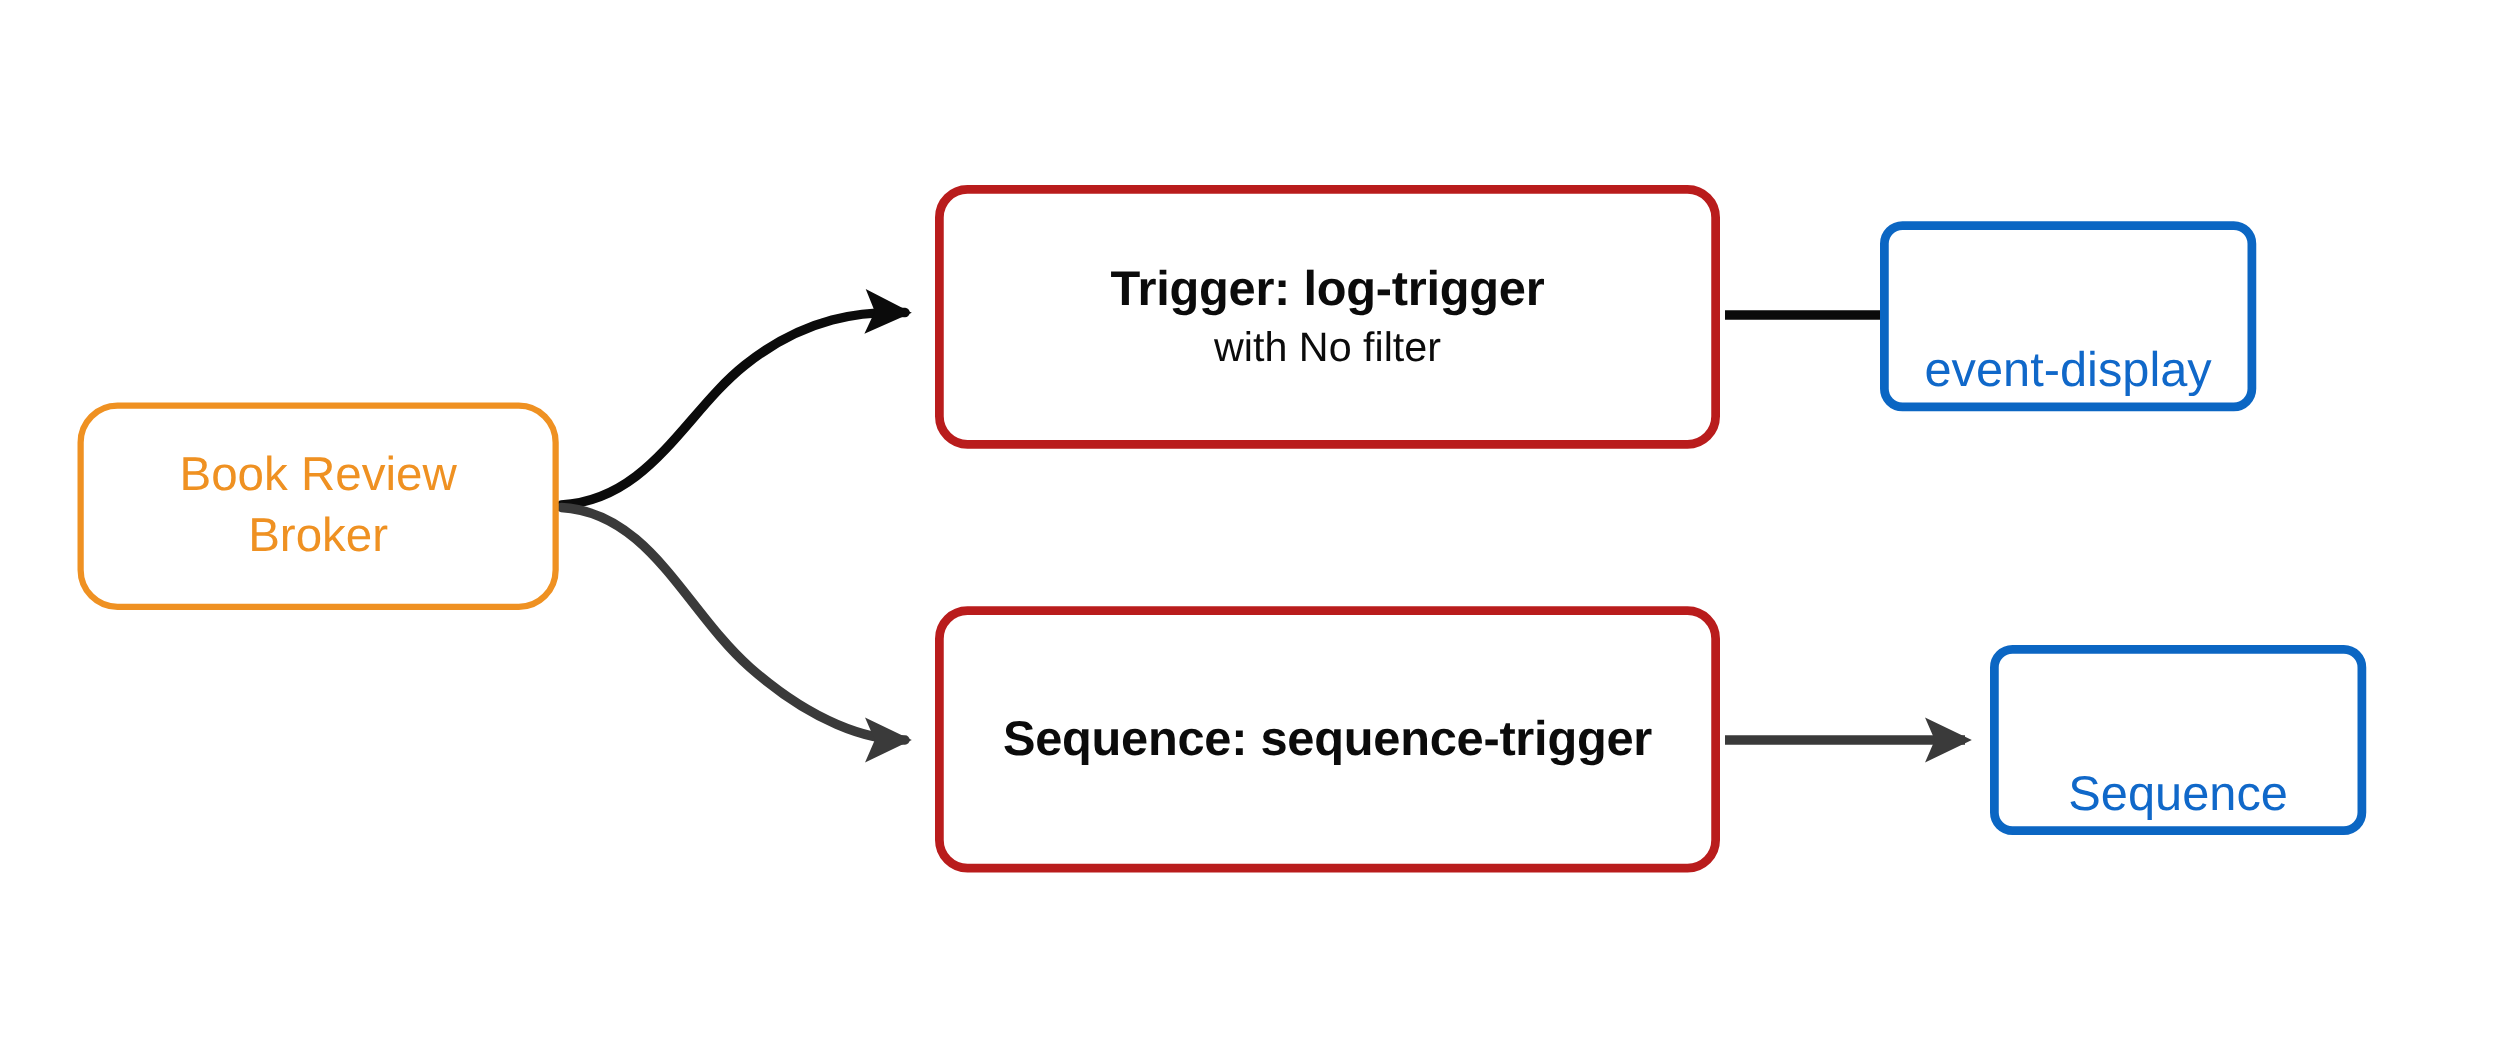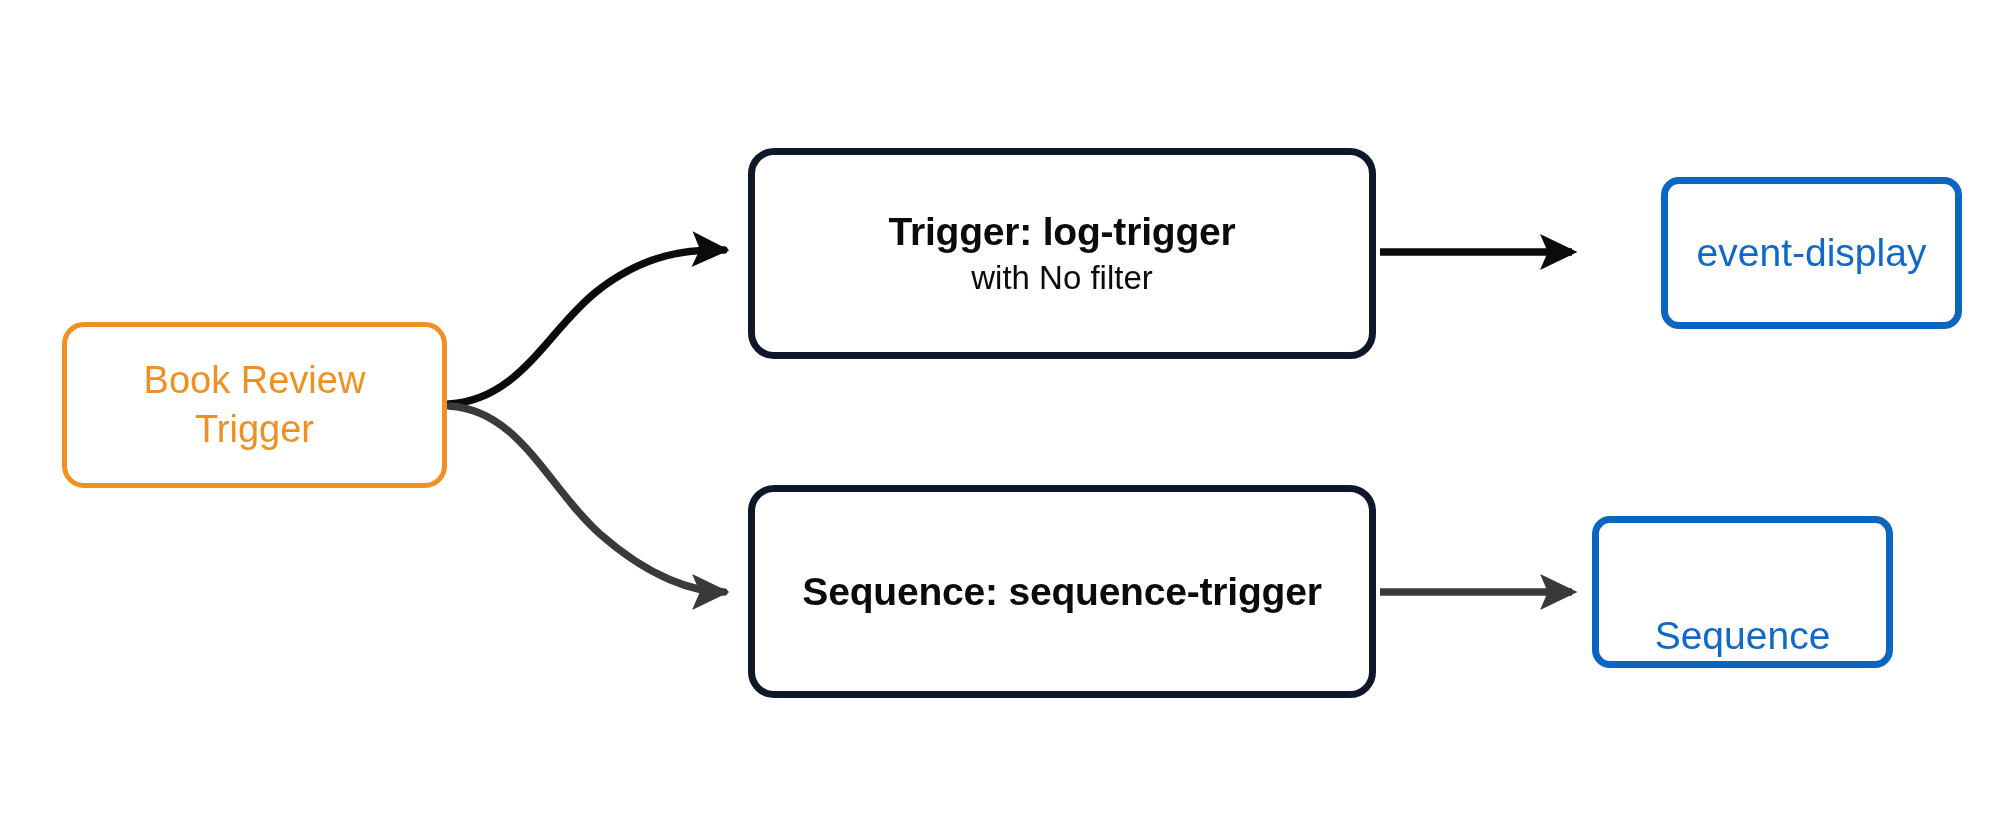--- a/index.html
+++ b/index.html
@@ -38,29 +38,29 @@
     text-align: center;
     line-height: 1.28;
   }
   
   .node-broker {
     left: 62px;
     top: 322px;
     width: 385px;
     height: 166px;
     border: 5px solid #ef9122;
-    border-radius: 22px;
+    border-radius: 32px;
     color: #ef9122;
     font-size: 38px;
     font-weight: 400;
   }
   .node-broker .line { display: block; }
   
   .node-trigger {
-    border: 7px solid #0f172a;
+    border: 7px solid #b91c1c;
     border-radius: 26px;
     color: #0b0b0b;
   }
   .node-trigger-top {
     left: 748px;
     top: 148px;
     width: 628px;
     height: 211px;
   }
   .node-trigger-bottom {
@@ -83,24 +83,25 @@
   
   .node-sink {
     border: 7px solid #0b66c3;
     border-radius: 18px;
     color: #1068c9;
     font-size: 39px;
     font-weight: 400;
     white-space: nowrap;
   }
   .node-sink-top {
-    left: 1661px;
+    left: 1504px;
     top: 177px;
     width: 301px;
     height: 152px;
+    justify-content: flex-end;
   }
   .node-sink-bottom {
     left: 1592px;
     top: 516px;
     width: 301px;
     height: 152px;
     justify-content: flex-end;
   }
 </style>
 </head>
@@ -122,21 +123,21 @@
 
     <path d="M 449 406 C 520 410 548 488 600 534 C 650 578 694 592 724 592" fill="none" stroke="#3a3a3a" stroke-width="7.5" stroke-linecap="round" marker-end="url(#arrow-gray)"></path>
 
     <path d="M 1380 252 L 1572 252" fill="none" stroke="#0b0b0b" stroke-width="7.5" stroke-linecap="butt" marker-end="url(#arrow-black)"></path>
 
     <path d="M 1380 592 L 1572 592" fill="none" stroke="#3a3a3a" stroke-width="7.5" stroke-linecap="butt" marker-end="url(#arrow-gray)"></path>
   </svg>
 
   <div class="node node-broker">
     <span class="line">Book Review</span>
-    <span class="line">Trigger</span>
+    <span class="line">Broker</span>
   </div>
 
   <div class="node node-trigger node-trigger-top">
     <span class="trigger-title">Trigger: log-trigger</span>
     <span class="trigger-sub">with No filter</span>
   </div>
 
   <div class="node node-trigger node-trigger-bottom">
     <span class="trigger-title">Sequence: sequence-trigger</span>
   </div>

